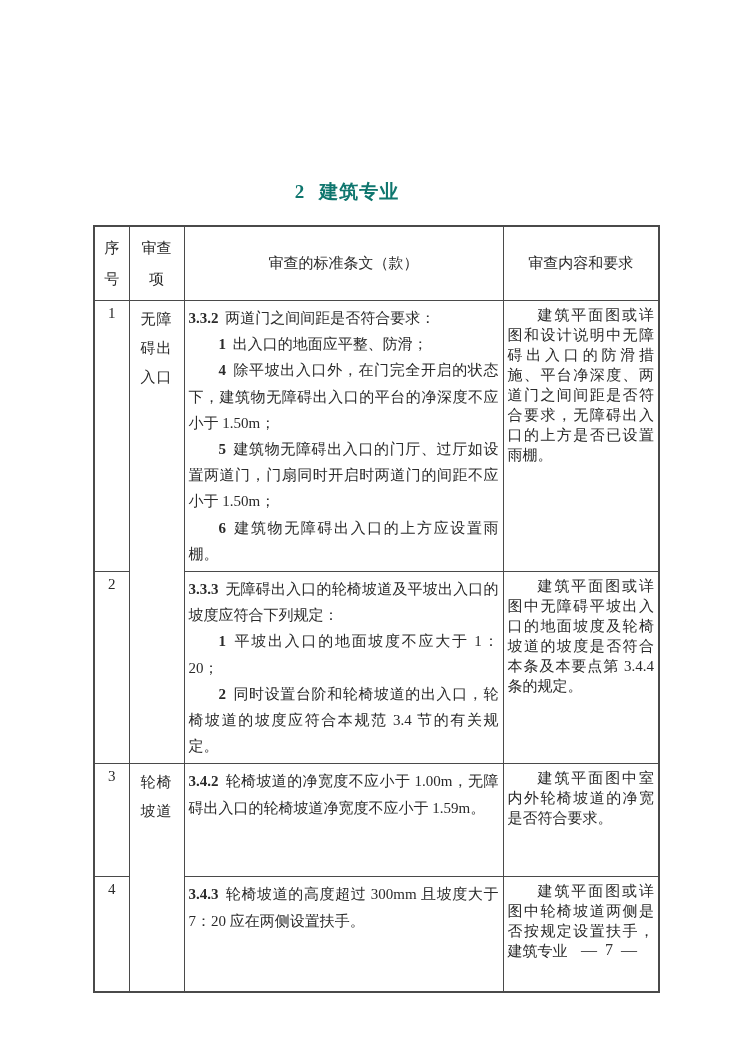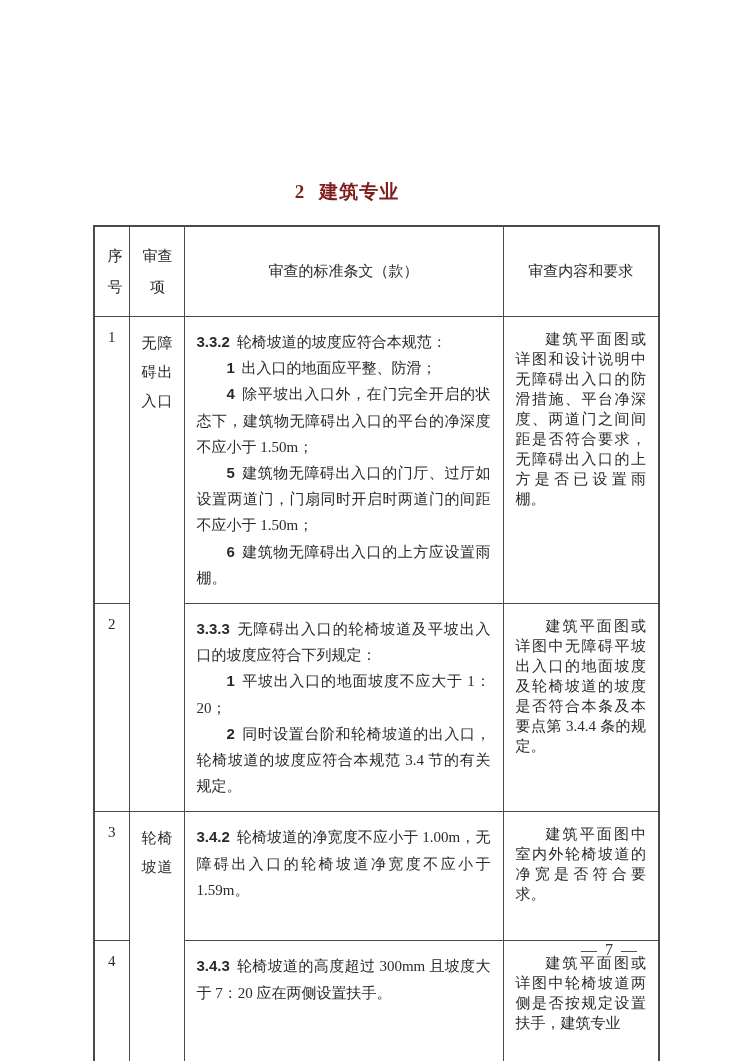--- a/index.html
+++ b/index.html
@@ -27,36 +27,36 @@
     color: #2b2b2b;
   }
   .heading {
     position: absolute;
     left: 0;
     top: 179px;
     width: 694px;
     text-align: center;
     font-size: 19px;
     font-weight: bold;
-    color: #7f1d1d;
+    color: #0f766e;
     letter-spacing: 1px;
   }
   .heading .sec-num { margin-right: 14px; }
   table.review {
     position: absolute;
     left: 93px;
     top: 225px;
     width: 565px;
     border-collapse: collapse;
     table-layout: fixed;
     border: 2px solid #4a4a4a;
   }
   table.review td, table.review th {
     border: 1px solid #4a4a4a;
-    padding: 12px;
+    padding: 4px;
     font-weight: normal;
     color: #2a2a2a;
     font-size: 15px;
     vertical-align: top;
     overflow: hidden;
   }
   col.c1 { width: 35px; }
   col.c2 { width: 55px; }
   col.c3 { width: 319px; }
   col.c4 { width: 156px; }
@@ -75,21 +75,21 @@
   .cat-text { display: inline-block; width: 32px; line-height: 29px; letter-spacing: 1px; }
   td.clause-cell { padding: 2px 6px 0 5px; }
   td.review-cell { padding: 2px 7px 0 7px; }
   p.clause {
     margin: 0;
     line-height: 26.2px;
     text-align: justify;
     text-align-last: left;
   }
   p.clause.sub { text-indent: 2em; }
-  .num { font-weight: bold; margin-right: 0.45em; font-family: Liberation Sans, sans-serif; }
+  .num { font-weight: bold; margin-right: 0.45em; font-family: Liberation Serif, serif; }
   p.review-text {
     margin: 0;
     line-height: 20px;
     text-indent: 2em;
     text-align: justify;
     text-align-last: left;
   }
   .row1 td { height: 236px; }
   .row2 td { height: 183px; }
   .row3 td { height: 104px; }
@@ -126,21 +126,21 @@
       <th><span class="hdr-stack">序号</span></th>
       <th><span class="hdr-stack2">审查项</span></th>
       <th>审查的标准条文（款）</th>
       <th>审查内容和要求</th>
     </tr>
 
     <tr class="row1">
       <td class="no-cell">1</td>
       <td class="cat-cell" rowspan="2"><span class="cat-text">无障碍出入口</span></td>
       <td class="clause-cell">
-        <p class="clause"><b class="num">3.3.2</b><span>轮椅坡道的坡度应符合本规范：</span></p>
+        <p class="clause"><b class="num">3.3.2</b><span>两道门之间间距是否符合要求：</span></p>
         <p class="clause sub"><b class="num">1</b><span>出入口的地面应平整、防滑；</span></p>
         <p class="clause sub"><b class="num">4</b><span>除平坡出入口外，在门完全开启的状态下，建筑物无障碍出入口的平台的净深度不应小于 1.50m；</span></p>
         <p class="clause sub"><b class="num">5</b><span>建筑物无障碍出入口的门厅、过厅如设置两道门，门扇同时开启时两道门的间距不应小于 1.50m；</span></p>
         <p class="clause sub"><b class="num">6</b><span>建筑物无障碍出入口的上方应设置雨棚。</span></p>
       </td>
       <td class="review-cell">
         <p class="review-text">建筑平面图或详图和设计说明中无障碍出入口的防滑措施、平台净深度、两道门之间间距是否符合要求，无障碍出入口的上方是否已设置雨棚。</p>
       </td>
     </tr>
 

